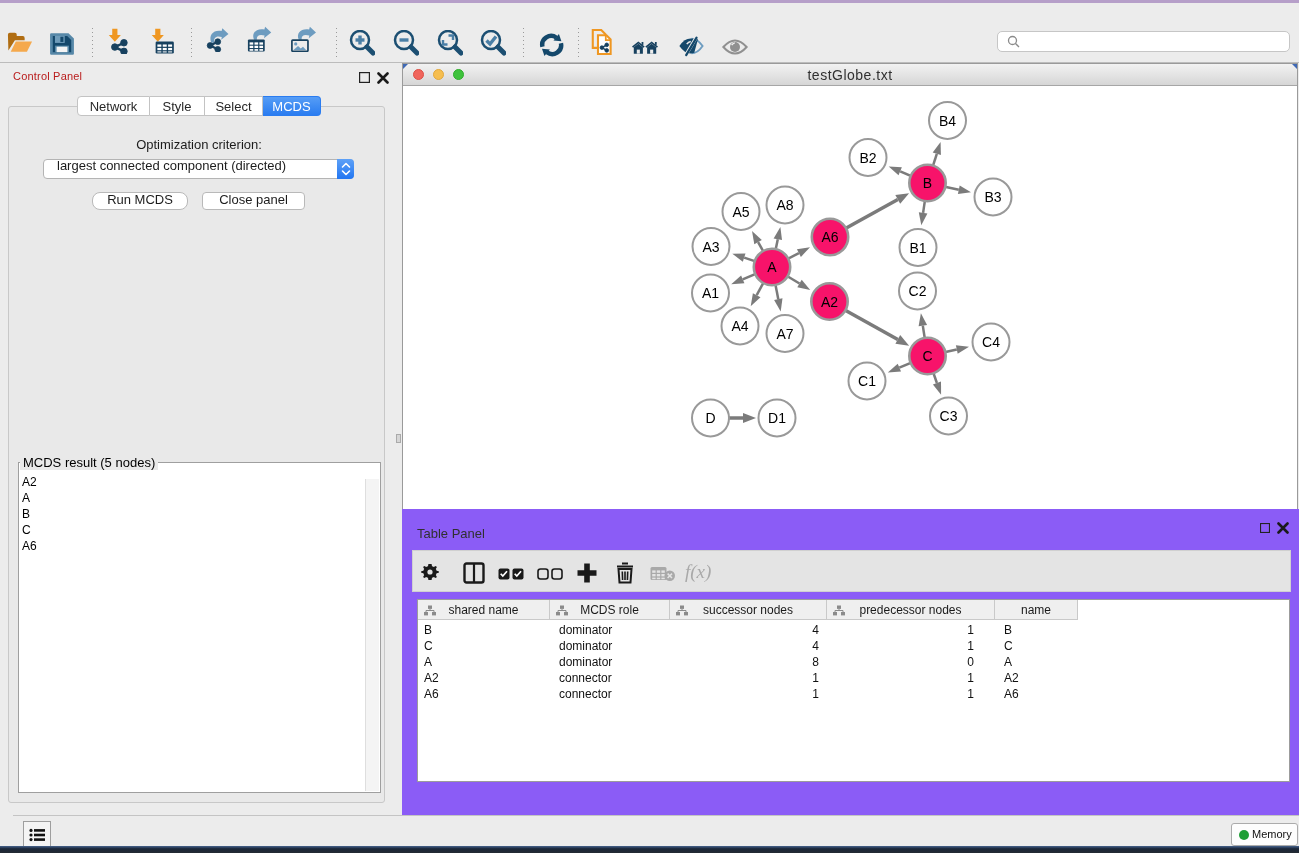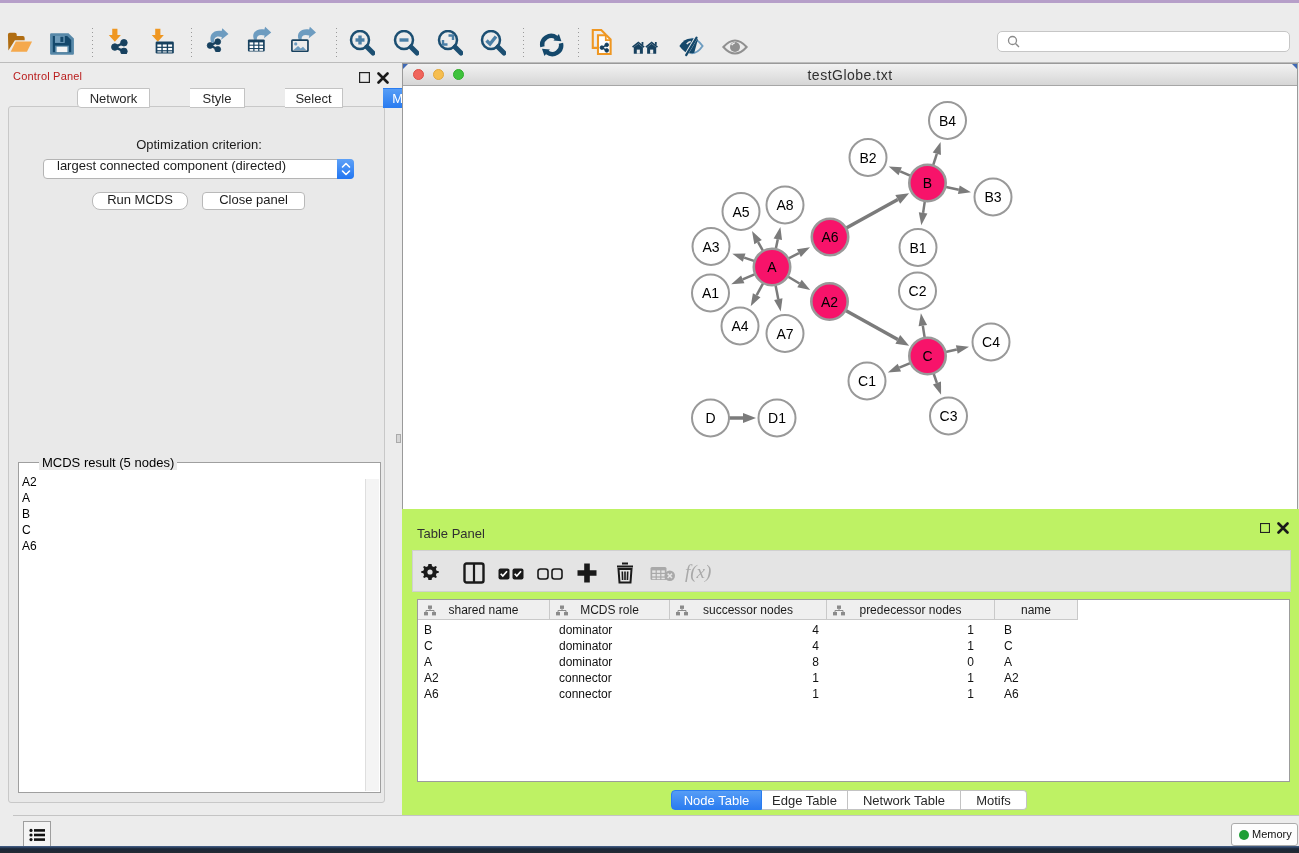--- a/index.html
+++ b/index.html
@@ -37,34 +37,34 @@
 #cp-box { position:absolute; left:8px; top:43px; width:377px; height:697px;
   border:1px solid #c8c8c8; border-radius:3px; background:#e9e9e9; }
 #combo { position:absolute; left:43px; top:96px; width:311px; height:20px; background:#fff;
   border:1px solid #b4b4b4; border-radius:4px; }
 #combo-btn { position:absolute; right:-1px; top:-1px; width:17px; height:20px;
   background:linear-gradient(#5ea1f7,#2276f2); border-radius:0 4px 4px 0; }
 .pushbtn { position:absolute; height:18px; background:#fff; border:1px solid #b9b9b9; border-radius:4px;
   font-size:13px; color:#1c1c1c; text-align:center; line-height:13px; }
 #mcds-result { position:absolute; left:18px; top:392px; width:363px; height:338px;
   border:1px solid #9f9f9f; background:#fff; }
-#mcds-result legend { font-size:13px; color:#000; margin-left:20px; padding:0 3px; background:#e9e9e9; }
+#mcds-result legend { font-size:13px; color:#000; margin-left:1px; padding:0 3px; background:#e9e9e9; }
 #mcds-list { position:absolute; left:3px; top:4px; font-size:12px; line-height:16px; color:#000; }
 #mcds-scroll { position:absolute; right:1px; top:9px; width:14px; height:312px; background:#f4f4f4; border-left:1px solid #dedede; }
 
 
 #netwin { position:absolute; left:402px; top:63px; width:896px; height:526px;
   background:#fff; border:1px solid #9a9a9a; }
 #nw-titlebar { position:absolute; left:0; top:0; width:894px; height:22px;
   background:linear-gradient(#f2f2f2,#d6d6d6); border-bottom:1px solid #a6a6a6; }
 #nw-titlebar .tl { position:absolute; top:5px; width:11px; height:11px; border-radius:50%; }
 #nw-title-text { position:absolute; top:3px; width:100%; text-align:center; font-size:14px; letter-spacing:0.5px; color:#303030; }
 
 
-#tpanel { position:absolute; left:402px; top:509px; width:897px; height:306px; background:#bef264; }
+#tpanel { position:absolute; left:402px; top:509px; width:897px; height:306px; background:#8b5cf6; }
 #tp-title { position:absolute; left:15px; top:17px; font-size:13px; color:#303030; }
 #tp-toolbar { position:absolute; left:10px; top:41px; width:879px; height:42px;
   background:#e4e4e4; border:1px solid #d0d0d0; }
 #tp-table { position:absolute; left:15px; top:90px; width:873px; height:183px; background:#fff; border:1px solid #9c9c9c; }
 .th { position:absolute; top:0; height:20px; background:#efefef; border-right:1px solid #c9c9c9; border-bottom:1px solid #c9c9c9;
   font-size:12px; color:#1a1a1a; text-align:center; line-height:20px; }
 .hicon { position:absolute; top:5px; }
 .td { position:absolute; font-size:12px; color:#111; height:16px; line-height:16px; white-space:nowrap; }
 .td.num { text-align:right; }
 .tpicon { position:absolute; top:11px; }
@@ -250,21 +250,21 @@
   </div>
   <div id="cpanel">
     <div id="cp-title">Control Panel</div>
     <div class="winbtn" style="left:359px; top:9px"><svg width="11" height="11" viewBox="0 0 11 11">
           <rect x="0.5" y="0.5" width="10" height="10" fill="none" stroke="#222" stroke-width="1.4"></rect>
         </svg></div>
     <div class="winbtn" style="left:377px; top:9px;"><svg width="12" height="12" viewBox="0 0 12 12">
           <path d="M1.5 1.5 L10.5 10.5 M10.5 1.5 L1.5 10.5" stroke="#1a1a1a" stroke-width="2.6" stroke-linecap="round"></path>
         </svg></div>
     <div id="cp-box"></div>
-    <div class="tabs" style="left:77px; top:25px;gap:40px;">
+    <div class="tabs" style="left:77px; top:33px;">
       <div class="tab first" style="width:73px">Network</div>
       <div class="tab" style="width:55px">Style</div>
       <div class="tab" style="width:58px">Select</div>
       <div class="tab sel last" style="width:58px">MCDS</div>
     </div>
     <div id="combo">
       <span style="position:absolute; left:13px; top:-2px; font-size:13px; color:#1c1c1c;">largest connected component (directed)</span>
       <div id="combo-btn">
           <svg width="10" height="14" viewBox="0 0 10 14" style="position:absolute;left:3.5px;top:3px">
             <path d="M1.5 5 L5 1.5 L8.5 5" fill="none" stroke="#fff" stroke-width="1.6" stroke-linecap="round" stroke-linejoin="round"></path>
@@ -490,26 +490,20 @@
         <div class="td" style="left:141px; top:70px;">connector</div>
         <div class="td num" style="left:252px; top:70px; width:149px;">1</div>
         <div class="td num" style="left:409px; top:70px; width:147px;">1</div>
         <div class="td" style="left:586px; top:70px;">A2</div>
       <div class="td" style="left:6px;   top:86px;">A6</div>
         <div class="td" style="left:141px; top:86px;">connector</div>
         <div class="td num" style="left:252px; top:86px; width:149px;">1</div>
         <div class="td num" style="left:409px; top:86px; width:147px;">1</div>
         <div class="td" style="left:586px; top:86px;">A6</div>
     </div>
-    <div class="tabs" style="left:269px; top:281px;">
-      <div class="tab sel first" style="width:91px">Node Table</div>
-      <div class="tab" style="width:86px">Edge Table</div>
-      <div class="tab" style="width:113px">Network Table</div>
-      <div class="tab last" style="width:66px">Motifs</div>
-    </div>
   </div>
   <div id="statusbar">
     <div id="listbtn">
         <svg width="16" height="14" viewBox="0 0 16 14" style="position:absolute;left:5px;top:6px">
           <circle cx="2" cy="2.4" r="1.6" fill="#111"></circle>
           <circle cx="2" cy="7" r="1.6" fill="#111"></circle>
           <circle cx="2" cy="11.6" r="1.6" fill="#111"></circle>
           <rect x="5" y="1.1" width="11" height="2.6" fill="#111"></rect>
           <rect x="5" y="5.7" width="11" height="2.6" fill="#111"></rect>
           <rect x="5" y="10.3" width="11" height="2.6" fill="#111"></rect>

